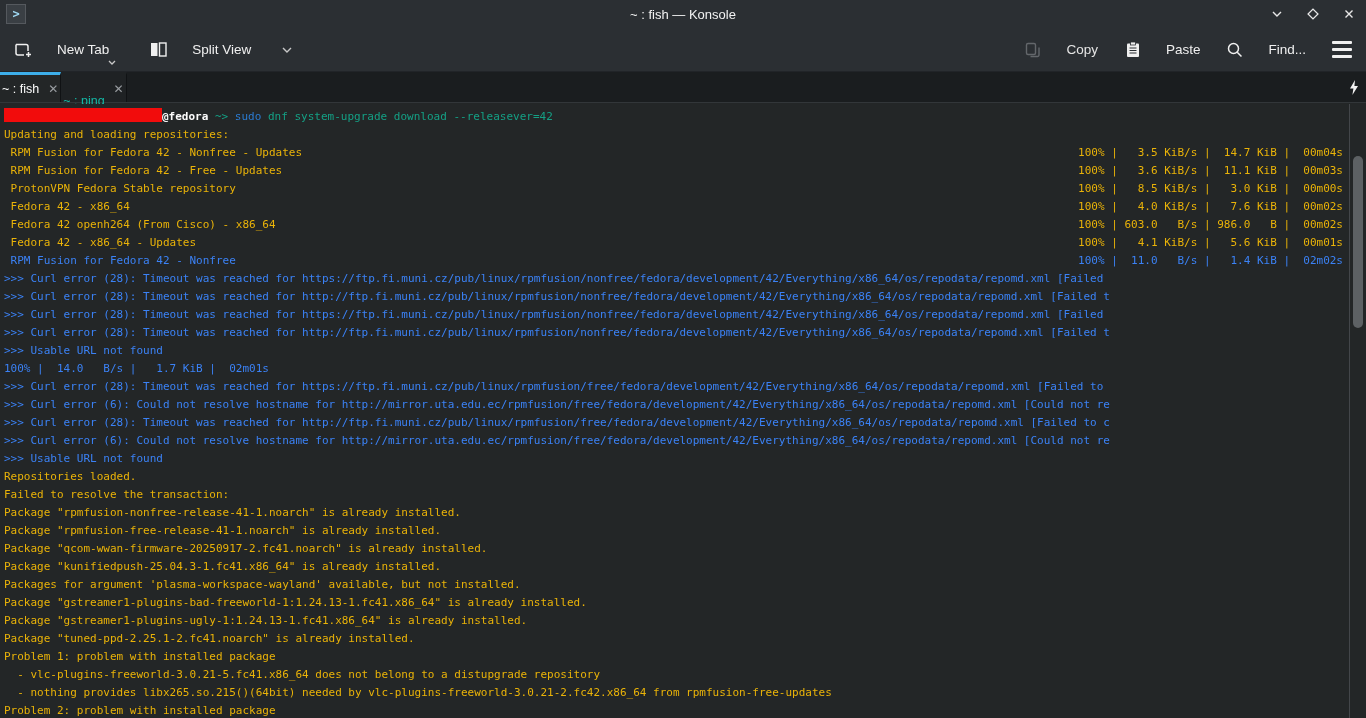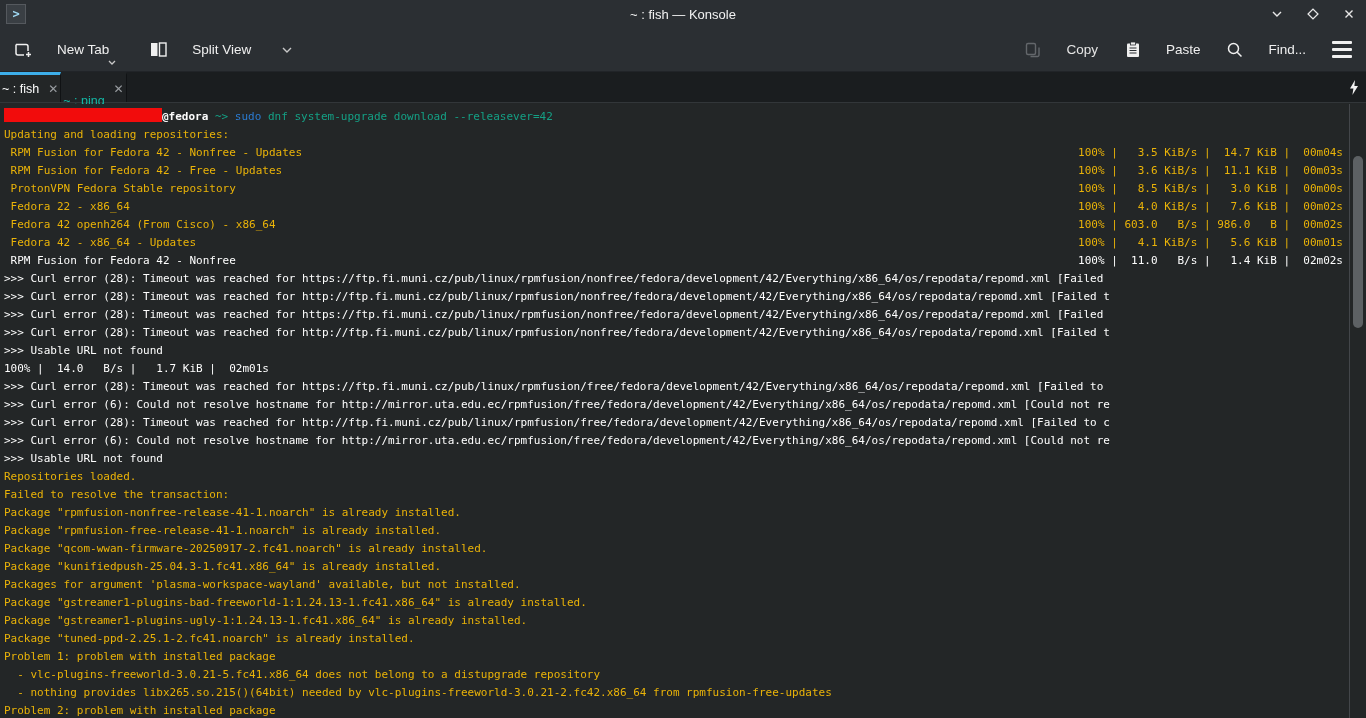--- a/index.html
+++ b/index.html
@@ -36,21 +36,21 @@
   .tab-spacer { flex:1; }
   .bolt { display:flex; align-items:center; padding-right:7px; }
 
   
   .terminal { position:absolute; top:104px; left:0; right:0; bottom:0; display:flex; background:#232627; }
   .term-content { flex:1; overflow:hidden; padding:4px 0 0 4px; }
   .term-line { position:relative; height:18px; line-height:18px; white-space:pre; overflow:hidden;
                font-family:"DejaVu Sans Mono", monospace; font-size:11px; color:#e9e9e9; }
   .term-line.repo { display:flex; justify-content:space-between; padding-right:6px; }
   .c-fg { color:#eab308; }
-  .c-red { color:#ffffff;gap:20px; }
+  .c-red { color:#3b82f6;gap:20px; }
   .s-teal { color:#14a085; }
   .s-blue { color:#2b7bd1; }
   .s-host { color:#fcfcfc; font-weight:bold; }
   .s-redaction { display:inline-block; width:158px; height:14px; background:#f20c0c; vertical-align:-2px; }
 
   
   .scrollbar { width:17px; position:relative; border-left:1px solid #43464a; }
   .scroll-thumb { position:absolute; left:3px; top:52px; width:10px; height:172px; background:#5d6164; border-radius:5px; }
 </style>
 </head>
@@ -169,21 +169,21 @@
     </div>
   </div>
 
   <div class="terminal">
     <div class="term-content" id="term-content">
         <div class="term-line"><span class="s-redaction"></span><span class="s-host">@fedora</span><span class="s-teal"> ~&gt; </span><span class="s-blue">sudo</span><span class="s-teal"> dnf system-upgrade download --releasever=42</span></div>
         <div class="term-line c-fg">Updating and loading repositories:</div>
         <div class="term-line repo c-fg"><span> RPM Fusion for Fedora 42 - Nonfree - Updates</span><span>100% |   3.5 KiB/s |  14.7 KiB |  00m04s</span></div>
         <div class="term-line repo c-fg"><span> RPM Fusion for Fedora 42 - Free - Updates</span><span>100% |   3.6 KiB/s |  11.1 KiB |  00m03s</span></div>
         <div class="term-line repo c-fg"><span> ProtonVPN Fedora Stable repository</span><span>100% |   8.5 KiB/s |   3.0 KiB |  00m00s</span></div>
-        <div class="term-line repo c-fg"><span> Fedora 22 - x86_64</span><span>100% |   4.0 KiB/s |   7.6 KiB |  00m02s</span></div>
+        <div class="term-line repo c-fg"><span> Fedora 42 - x86_64</span><span>100% |   4.0 KiB/s |   7.6 KiB |  00m02s</span></div>
         <div class="term-line repo c-fg"><span> Fedora 42 openh264 (From Cisco) - x86_64</span><span>100% | 603.0   B/s | 986.0   B |  00m02s</span></div>
         <div class="term-line repo c-fg"><span> Fedora 42 - x86_64 - Updates</span><span>100% |   4.1 KiB/s |   5.6 KiB |  00m01s</span></div>
         <div class="term-line repo c-red"><span> RPM Fusion for Fedora 42 - Nonfree</span><span>100% |  11.0   B/s |   1.4 KiB |  02m02s</span></div>
         <div class="term-line c-red">&gt;&gt;&gt; Curl error (28): Timeout was reached for https://ftp.fi.muni.cz/pub/linux/rpmfusion/nonfree/fedora/development/42/Everything/x86_64/os/repodata/repomd.xml [Failed</div>
         <div class="term-line c-red">&gt;&gt;&gt; Curl error (28): Timeout was reached for http://ftp.fi.muni.cz/pub/linux/rpmfusion/nonfree/fedora/development/42/Everything/x86_64/os/repodata/repomd.xml [Failed t</div>
         <div class="term-line c-red">&gt;&gt;&gt; Curl error (28): Timeout was reached for https://ftp.fi.muni.cz/pub/linux/rpmfusion/nonfree/fedora/development/42/Everything/x86_64/os/repodata/repomd.xml [Failed</div>
         <div class="term-line c-red">&gt;&gt;&gt; Curl error (28): Timeout was reached for http://ftp.fi.muni.cz/pub/linux/rpmfusion/nonfree/fedora/development/42/Everything/x86_64/os/repodata/repomd.xml [Failed t</div>
         <div class="term-line c-red">&gt;&gt;&gt; Usable URL not found</div>
         <div class="term-line repo c-red"><span>100% |  14.0   B/s |   1.7 KiB |  02m01s</span></div>
         <div class="term-line c-red">&gt;&gt;&gt; Curl error (28): Timeout was reached for https://ftp.fi.muni.cz/pub/linux/rpmfusion/free/fedora/development/42/Everything/x86_64/os/repodata/repomd.xml [Failed to</div>

